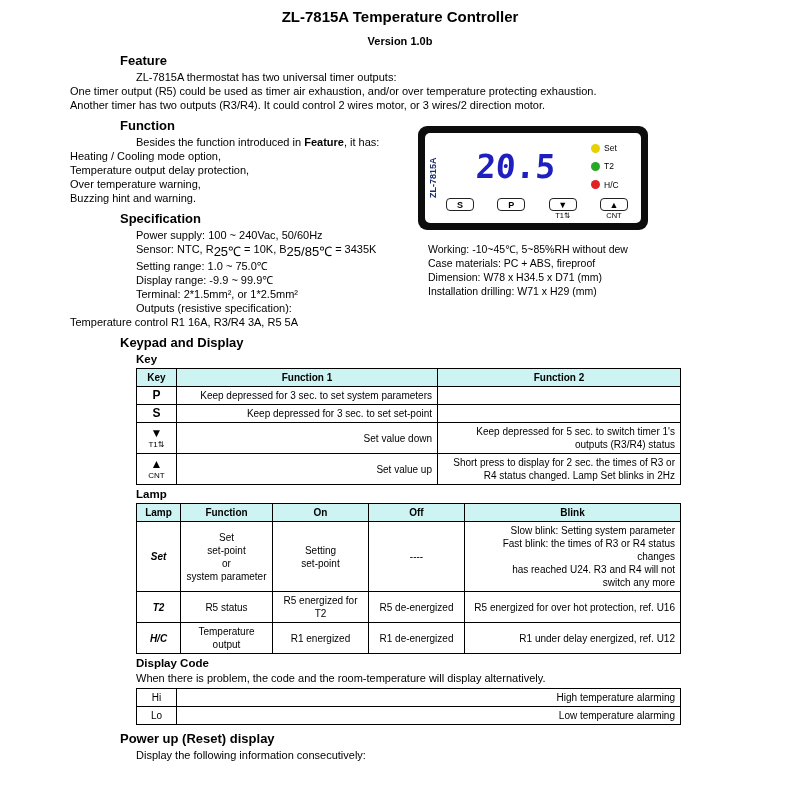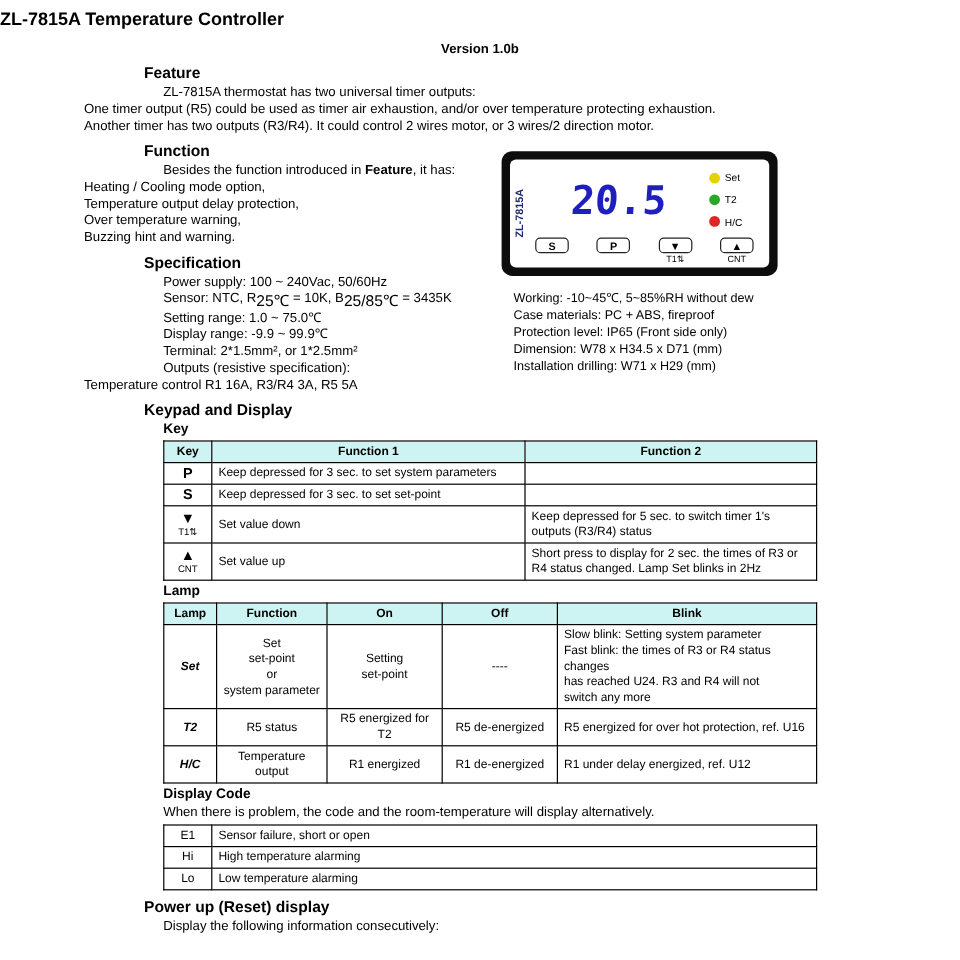--- a/index.html
+++ b/index.html
@@ -1,30 +1,30 @@
 <!DOCTYPE html>
 <html><head>
 <meta charset="utf-8">
 <style>
   html,body{margin:0;padding:0;}
   body{width:800px;height:800px;background:#ffffff;color:#000;font-family:"Liberation Sans",sans-serif;font-size:11px;position:relative;overflow:hidden;}
-  .title{font-weight:bold;font-size:15px;padding-top:8px;}
+  .title{text-align:center;font-weight:bold;font-size:15px;padding-top:8px;}
   .version{text-align:center;font-weight:bold;font-size:11px;margin-top:10px;}
   h2{font-size:13px;font-weight:bold;margin:6px 0 2px 120px;}
   h3{font-size:11.5px;font-weight:bold;margin:3px 0 2px 136px;}
   .line{line-height:14px;}
   .i1{margin-left:136px;}
   .i2{margin-left:70px;}
   sub{font-size:13px;}
   b.inline{font-weight:bold;}
 
   table{border-collapse:collapse;table-layout:fixed;margin:3px 0 3px 136px;width:544px;font-size:10px;}
   th,td{border:1px solid #000;padding:2px 5px;vertical-align:middle;line-height:13px;overflow:hidden;}
   th{background:#cdf3f3;font-weight:bold;text-align:center;}
-  td{text-align:left;background:#fff;}
+  td{text-align:right;background:#fff;}
   td.c{text-align:center;}
   td.preline{white-space:pre-line;}
   .keyglyph{display:block;font-size:12px;font-weight:bold;text-align:center;line-height:13px;}
   .keysub{display:block;font-size:8px;text-align:center;line-height:9px;}
   td.lampname{font-style:italic;text-align:center;font-weight:bold;}
 
   
   .device{position:absolute;left:418px;top:126px;width:230px;height:104px;background:#0d0d0d;border-radius:9px;padding:7px;box-sizing:border-box;}
   .device-inner{background:#fff;border-radius:5px;width:100%;height:100%;display:flex;}
   .device-brand{width:16px;display:flex;align-items:center;justify-content:center;writing-mode:vertical-rl;transform:rotate(180deg);font-size:9px;font-weight:bold;color:#1c2c6e;}
@@ -93,21 +93,20 @@
             <span class="btn-sub">CNT</span>
           </div>
       </div>
     </div>
   </div>
 </div>
 
 <div class="right-specs">
   <div class="line">Working: -10~45℃, 5~85%RH without dew</div>
   <div class="line">Case materials: PC + ABS, fireproof</div>
-  <div class="line">Protection level: IP65 (Front side only)</div>
   <div class="line">Dimension: W78 x H34.5 x D71 (mm)</div>
   <div class="line">Installation drilling: W71 x H29 (mm)</div>
 </div>
 
 <h2>Feature</h2>
 <div class="line i1">ZL-7815A thermostat has two universal timer outputs:</div>
 <div class="line i2">One timer output (R5) could be used as timer air exhaustion, and/or over temperature protecting exhaustion.</div>
 <div class="line i2">Another timer has two outputs (R3/R4). It could control 2 wires motor, or 3 wires/2 direction motor.</div>
 
 <h2>Function</h2>
@@ -226,24 +225,20 @@
 <h3>Display Code</h3>
 <div class="line i1">When there is problem, the code and the room-temperature will display alternatively.</div>
 
 <table>
   <colgroup>
       <col style="width:40px">
       <col style="width:504px">
     </colgroup>
   <tbody>
   <tr>
-    <td class="c">E1</td>
-    <td>Sensor failure, short or open</td>
-  </tr>
-  <tr>
     <td class="c">Hi</td>
     <td>High temperature alarming</td>
   </tr>
   <tr>
     <td class="c">Lo</td>
     <td>Low temperature alarming</td>
   </tr>
 </tbody>
   </table>
 

